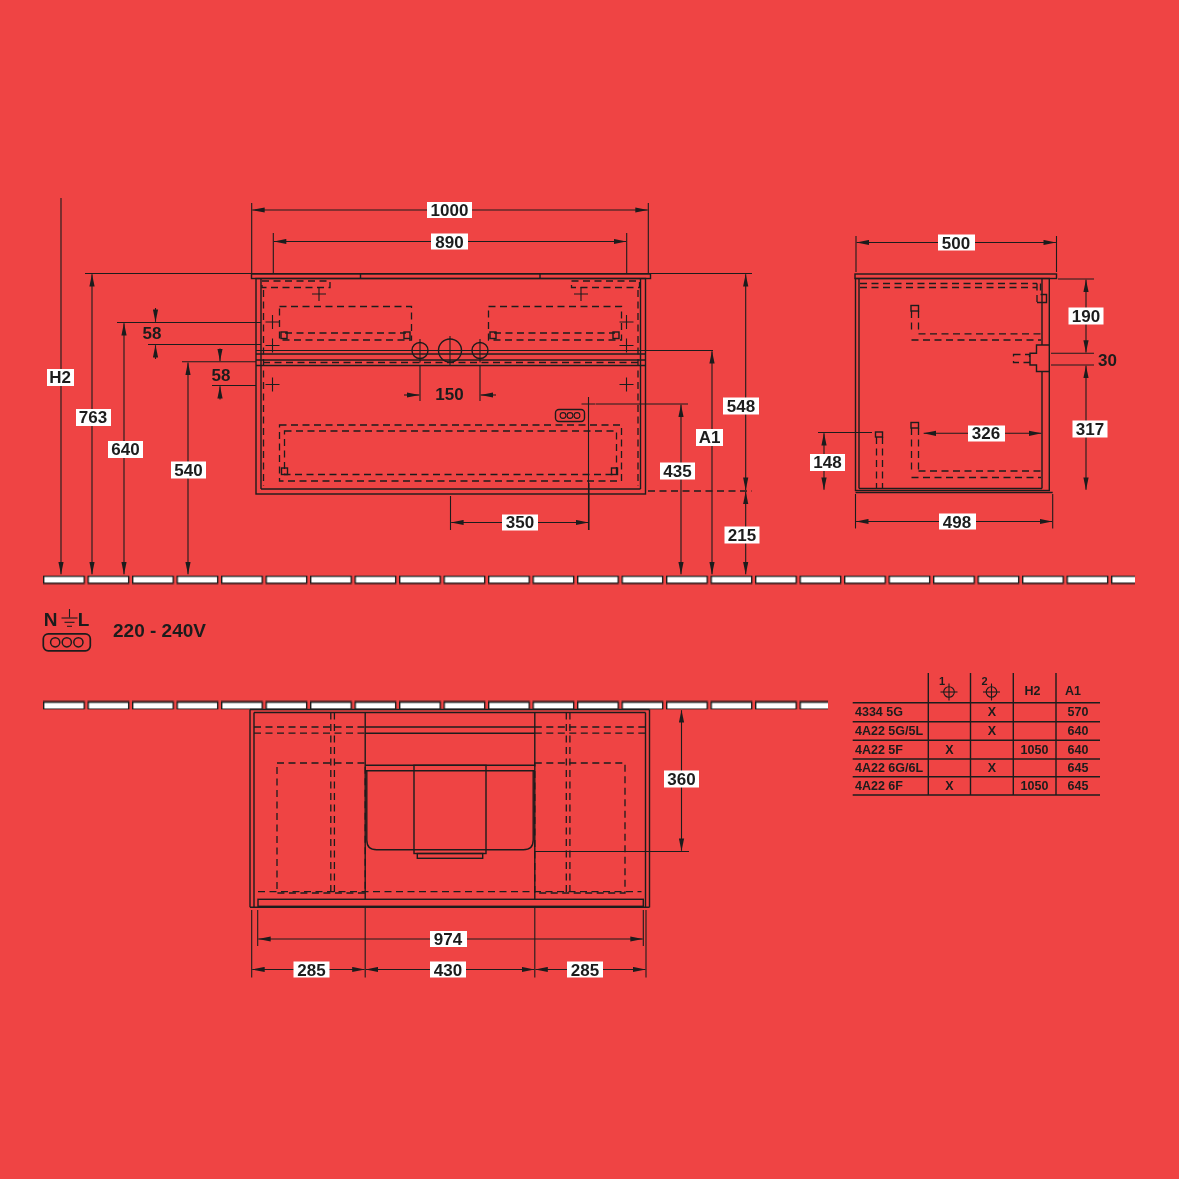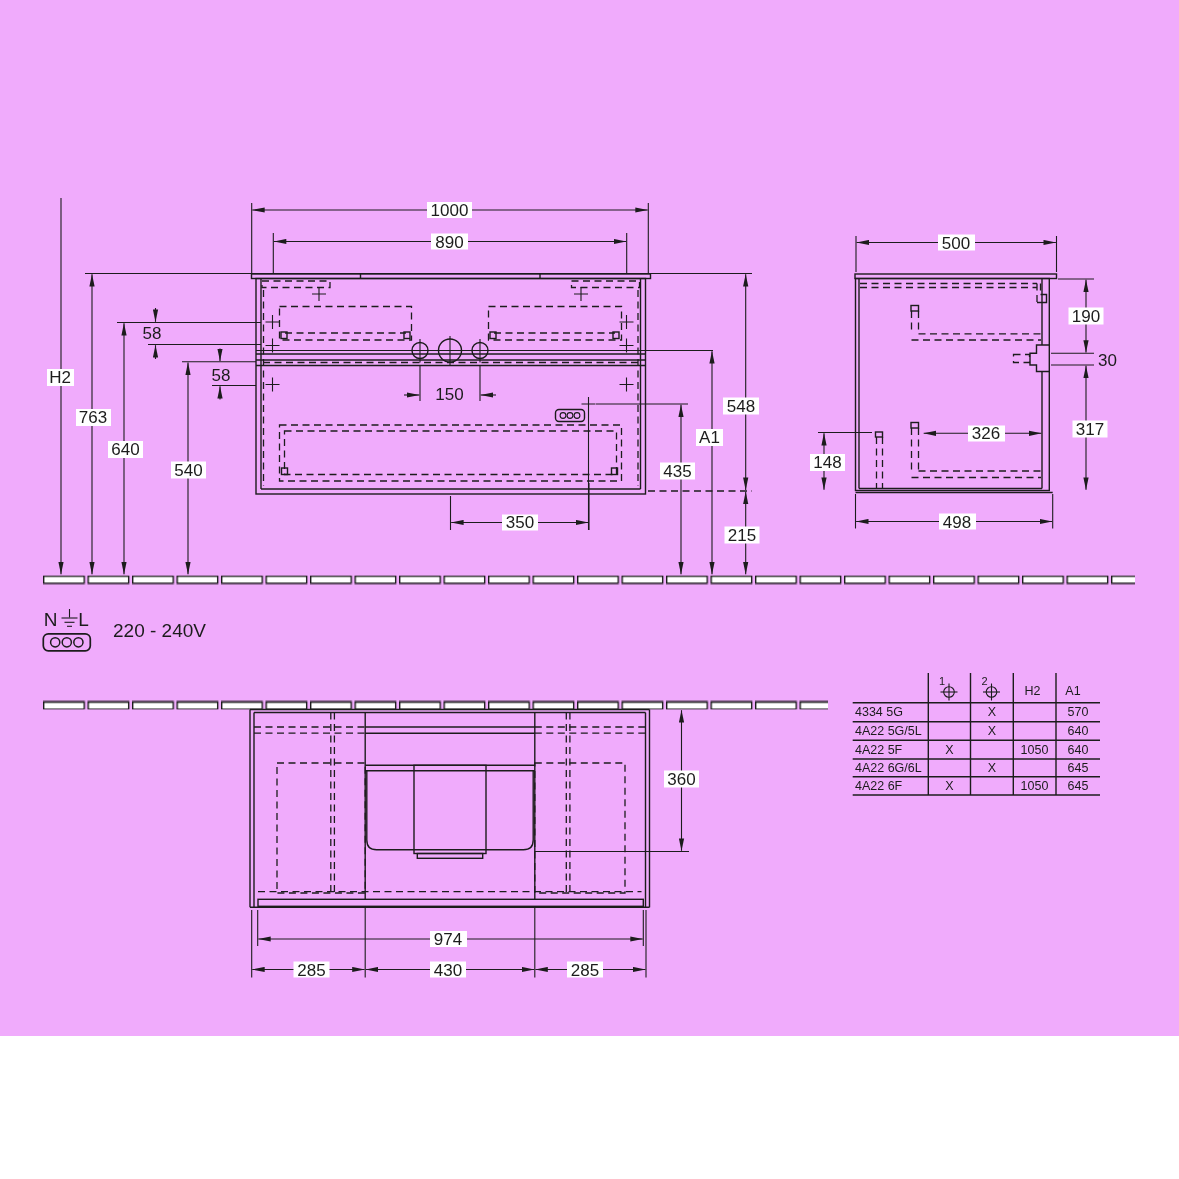--- a/index.html
+++ b/index.html
@@ -1,16 +1,16 @@
 <!DOCTYPE html>
 <html><head>
 <meta charset="utf-8">
 <style>
   html,body{margin:0;padding:0;background:#fff;}
-  .stage{position:relative;width:1179px;height:1036px;background:#f0abfc;overflow:hidden;}
+  .stage{position:relative;width:1179px;height:1179px;background:#ef4444;overflow:hidden;font-weight:bold;}
   svg{display:block;}
   .ln{stroke:#1c1c1c;stroke-width:1.4;fill:none;stroke-linecap:butt;}
   .lnth{stroke:#1c1c1c;stroke-width:1.1;fill:none;}
   .dash{stroke:#1c1c1c;stroke-width:1.3;fill:none;stroke-dasharray:7 4.5;}
   .dim{stroke:#1c1c1c;stroke-width:1.1;fill:none;}
   .lbg{fill:#fff;stroke:none;}
   text{font-family:"Liberation Sans", sans-serif;fill:#1c1c1c;}
   .t{font-size:17px;text-anchor:middle;dominant-baseline:central;}
   .ts{font-size:12.5px;text-anchor:middle;dominant-baseline:central;}
   .tl{font-size:12.5px;text-anchor:start;dominant-baseline:central;}

